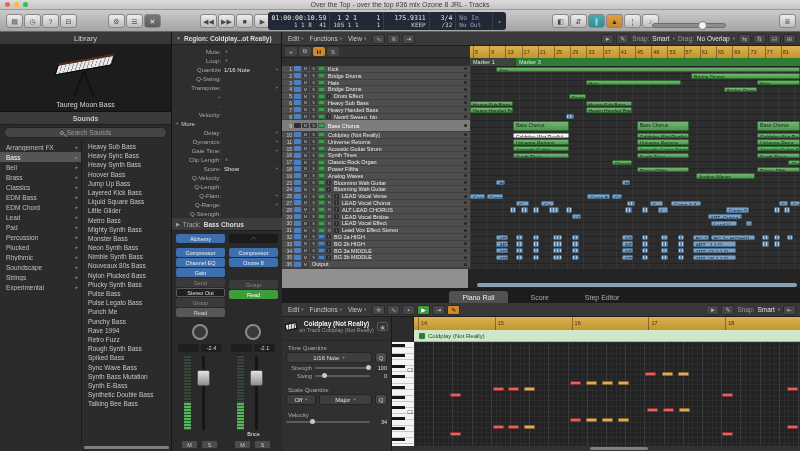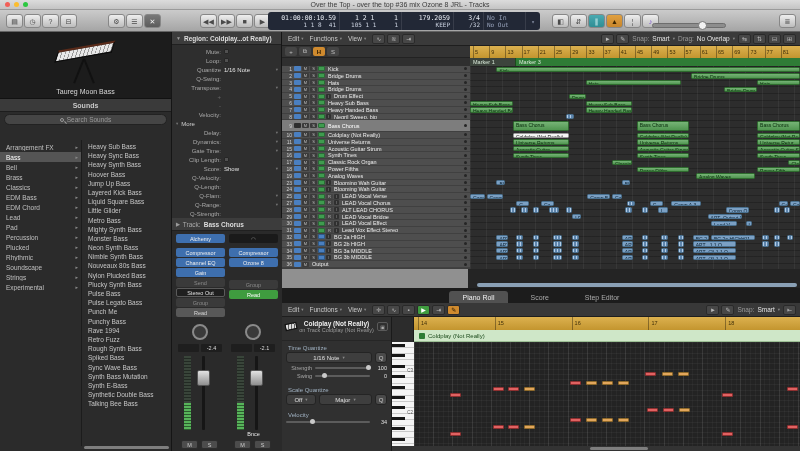--- a/index.html
+++ b/index.html
@@ -12,21 +12,21 @@
 
 #toolbar{position:absolute;left:0;top:10px;width:800px;height:22px;background:linear-gradient(#cbcbcb,#a5a5a5);border-bottom:1px solid #646464}
 .tb-group{position:absolute;top:4px;display:flex;gap:1px}
 .tb-btn{height:14px;min-width:17px;padding:0 2px;border-radius:3px;background:linear-gradient(#eee,#bdbdbd);border:1px solid #878787;color:#4a4a4a;font-size:7px;display:flex;align-items:center;justify-content:center;line-height:1}
 .tb-active{background:linear-gradient(#787878,#5c5c5c);color:#f0f0f0}
 .tb-teal{background:linear-gradient(#49aab1,#2f8d94);color:#eaffff}
 .tb-orange{background:linear-gradient(#e0a040,#c8862c);color:#3a2500}
 .tb-purple .gl{color:#7a4fd0}
 .tp-rec{color:#c33}
 
-#lcd{position:absolute;left:268px;top:2px;width:272px;height:18px;background:#222836;border-radius:3px;display:flex;font-family:"DejaVu Sans Mono",monospace;color:#e8ecf4}
+#lcd{position:absolute;left:268px;top:2px;width:238px;height:18px;background:#222836;border-radius:3px;display:flex;font-family:"DejaVu Sans Mono",monospace;color:#e8ecf4}
 .lcd-cell{border-right:1px solid rgba(255,255,255,.10);display:flex;flex-direction:column;justify-content:center;padding:0 3px}
 .lcd-l{font-size:6.5px;line-height:7px;text-align:right;white-space:pre}
 .lcd-s{font-size:6px;line-height:6px;text-align:right;white-space:pre;color:#cdd4e2}
 .lcd-io .lcd-l,.lcd-io .lcd-s{text-align:left;color:#95a0b8}
 #lcd-chev{display:flex;align-items:center;justify-content:center;width:14px;color:#8a93a8;font-size:6px;border-right:none}
 #vol-slider{position:absolute;left:652px;top:13px;width:74px;height:5px;border-radius:3px;background:#8d8d8d;border:1px solid #6d6d6d}
 #vol-thumb{position:absolute;left:62%;top:-3px;width:9px;height:9px;border-radius:50%;background:#f2f2f2;border:1px solid #777}
 #tb-far{position:absolute;right:4px;top:4px}
 
 #library{position:absolute;left:0;top:32px;width:172px;height:419px;background:#2b2b2b;border-right:1px solid #151515}
@@ -215,21 +215,21 @@
     <div id="lcd">
       <div class="lcd-cell" style="width:72px">
         <div class="lcd-l">01:00:00:10.59</div>
         <div class="lcd-s">1 1 8  41</div>
       </div>
       <div class="lcd-cell" style="width:62px">
         <div class="lcd-l">1 2 1     1</div>
         <div class="lcd-s">105 1 1     1</div>
       </div>
       <div class="lcd-cell" style="width:52px">
-        <div class="lcd-l">179.2059</div>
+        <div class="lcd-l">175.9311</div>
         <div class="lcd-s">KEEP</div>
       </div>
       <div class="lcd-cell" style="width:30px">
         <div class="lcd-l">3/4</div>
         <div class="lcd-s">/32</div>
       </div>
       <div class="lcd-cell lcd-io" style="width:42px">
         <div class="lcd-l">No In</div>
         <div class="lcd-s">No Out</div>
       </div>
@@ -257,20 +257,21 @@
       </div>
     <div id="vol-slider">
       <div id="vol-thumb"></div>
     </div>
     <div class="tb-group" id="tb-far">
       <div class="tb-btn">≣</div>
     </div>
   </div>
 
   <div id="library">
+    <div id="lib-header">Library</div>
     <div id="lib-patch">
       <div id="kb-img"></div>
       <div class="kb-leg"></div>
       <div class="kb-leg kb-leg2" style="left:88px"></div>
       <div id="lib-patch-name">Taureg Moon Bass</div>
     </div>
     <div id="lib-sounds">Sounds</div>
     <div id="lib-search">
       <div id="lib-search-box">
         <span class="mag"></span>

